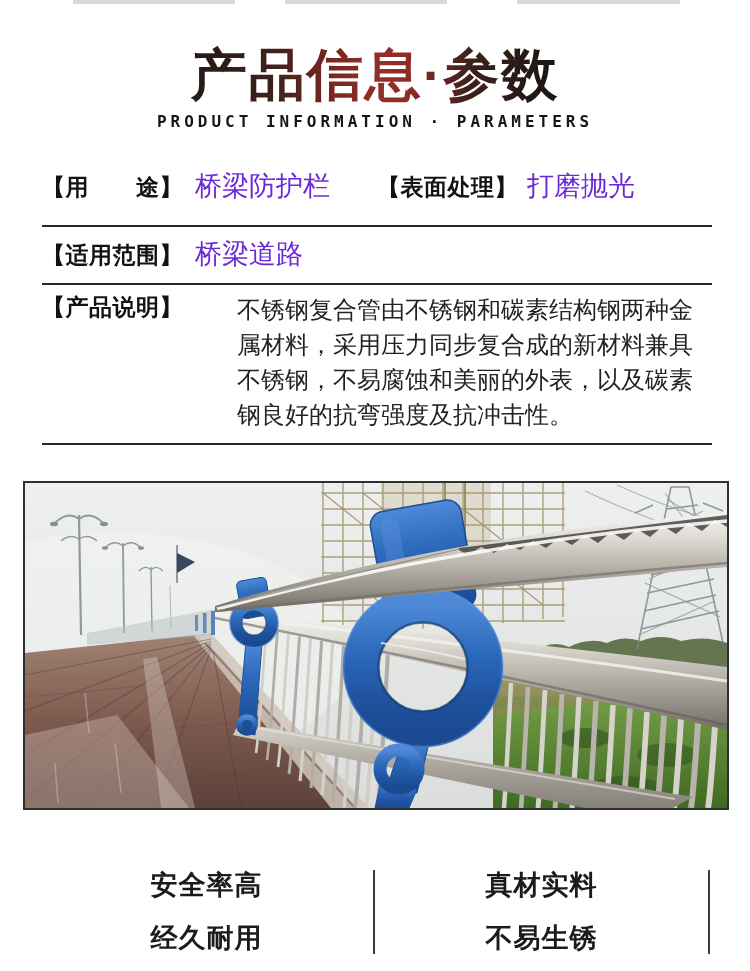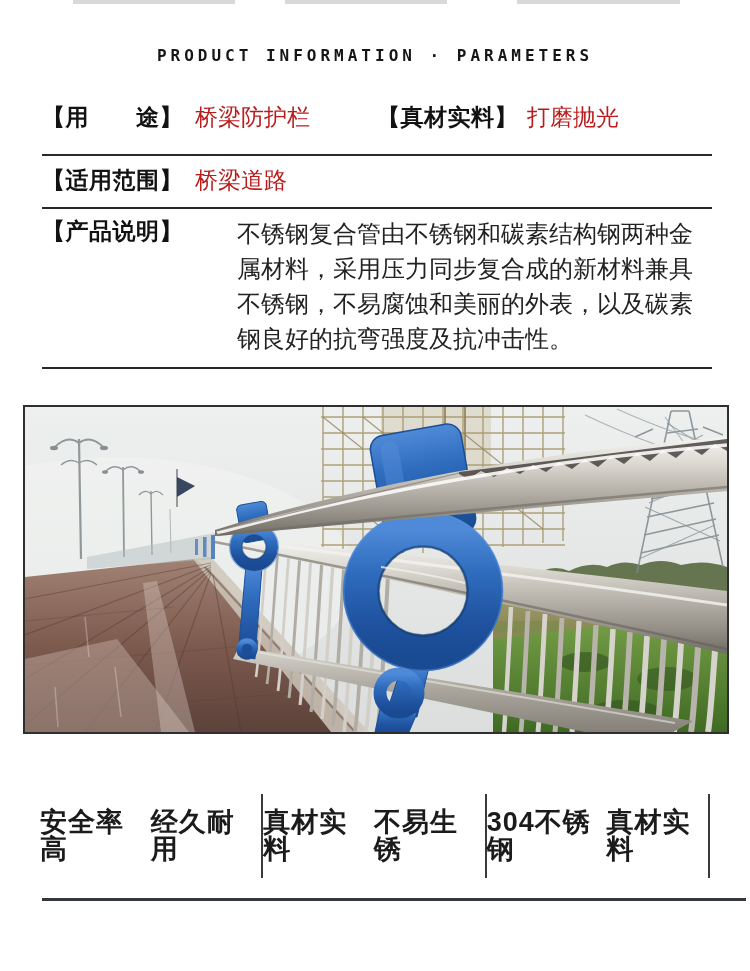--- a/index.html
+++ b/index.html
@@ -26,58 +26,59 @@
   }
 
   
   .specs{margin:30px 38px 0 42px;}
   .spec-row{display:flex;align-items:baseline;border-bottom:2px solid #282828;}
   .row-1{padding:7px 0 21px;}
   .row-2{padding:9px 0 11px;}
   .row-3{padding:7px 0 11px;align-items:flex-start;gap:42px;}
   .spec-label{flex:none;width:153px;font-size:23px;font-weight:800;color:#121212;letter-spacing:.5px;}
   .spec-label.second{width:150px;margin-left:2px;}
-  .spec-value{font-size:23px;color:#b91c1c;}
+  .spec-value{font-size:27px;color:#6d28d9;}
   .row-1 .spec-value.first{width:180px;}
   .desc-text{flex:1;font-size:24px;line-height:35px;color:#222222;}
 
   
   .photo{
     margin:36px 21px 0 23px;height:329px;border:2px solid #2f2f2f;box-sizing:border-box;
     background:#e9ebea;
   }
   .photo svg{display:block;width:100%;height:100%;}
 
   
   .features{margin:60px 40px 0;display:flex;}
-  .fcol{flex:1;display:flex;flex-direction:row;justify-content:space-between;
+  .fcol{flex:1;display:flex;flex-direction:column;justify-content:space-between;
         align-items:center;height:80px;padding:2px 0;}
   .fcol.divided{border-right:2px solid #3a3a3a;}
   .ftext{font-size:27px;font-weight:800;color:#1b1b1b;letter-spacing:1px;line-height:1;}
 
   .bottom-rule{margin:20px 0 0 42px;width:704px;height:3px;background:#34373c;}
 </style>
 </head>
 <body>
 
 <div class="page">
 
   <div class="remnant r1"></div>
   <div class="remnant r2"></div>
   <div class="remnant r3"></div>
 
   <div class="header">
+    <div class="title">产品信息·参数</div>
     <div class="subtitle">PRODUCT INFORMATION · PARAMETERS</div>
   </div>
 
   <section class="specs">
     <div class="spec-row row-1">
       <span class="spec-label">【用　　途】</span>
       <span class="spec-value first">桥梁防护栏</span>
-      <span class="spec-label second">【真材实料】</span>
+      <span class="spec-label second">【表面处理】</span>
       <span class="spec-value">打磨抛光</span>
     </div>
     <div class="spec-row row-2">
       <span class="spec-label">【适用范围】</span>
       <span class="spec-value">桥梁道路</span>
     </div>
     <div class="spec-row row-3">
       <span class="spec-label">【产品说明】</span>
       <span class="desc-text">不锈钢复合管由不锈钢和碳素结构钢两种金属材料，采用压力同步复合成的新材料兼具不锈钢，不易腐蚀和美丽的外表，以及碳素钢良好的抗弯强度及抗冲击性。</span>
     </div>
@@ -274,21 +275,17 @@
 
   <section class="features">
     <div class="fcol divided">
       <span class="ftext">安全率高</span>
       <span class="ftext">经久耐用</span>
     </div>
     <div class="fcol divided">
       <span class="ftext">真材实料</span>
       <span class="ftext">不易生锈</span>
     </div>
-    <div class="fcol divided">
-      <span class="ftext">304不锈钢</span>
-      <span class="ftext">真材实料</span>
-    </div>
   </section>
 
   <div class="bottom-rule"></div>
 
 </div>
 
 </body></html>

